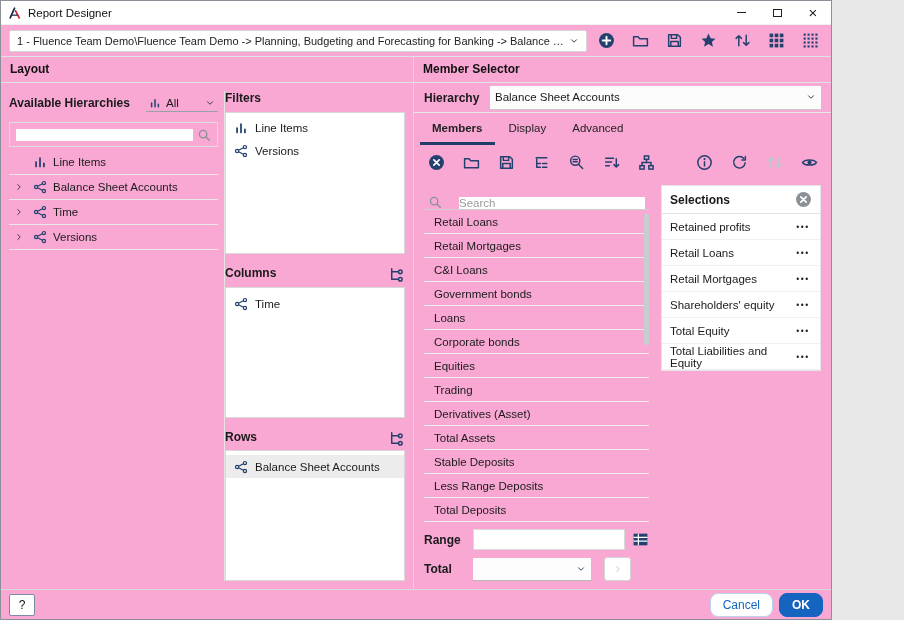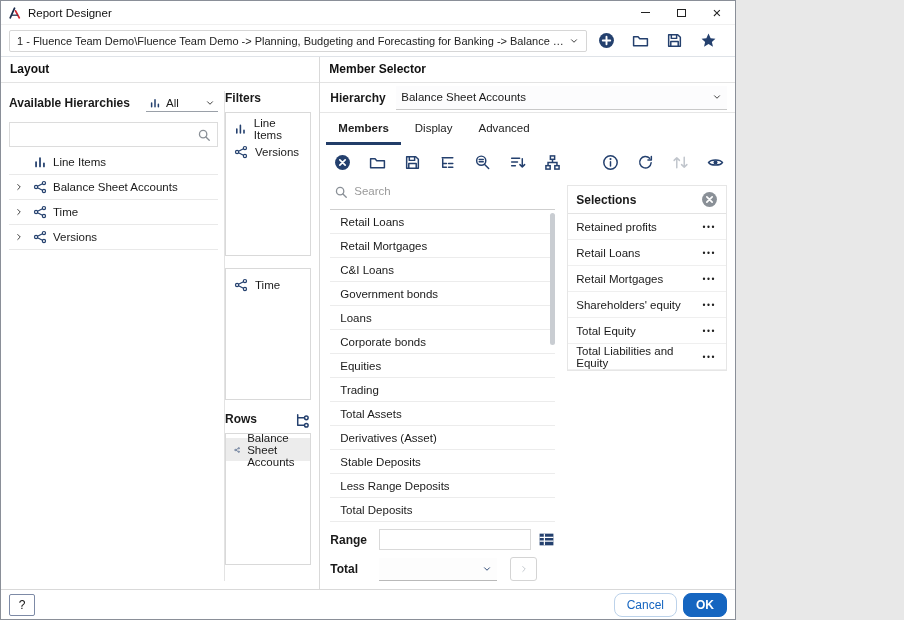--- a/index.html
+++ b/index.html
@@ -1,18 +1,18 @@
 <!DOCTYPE html>
 <html><head>
 <meta charset="utf-8">
 <style>
   *{box-sizing:border-box;margin:0;padding:0}
   html,body{width:904px;height:620px}
   body{font-family:"Liberation Sans",sans-serif;background:#e8e8e8;font-size:12px;color:#1a1a1a}
-  .window{position:relative;width:736px;height:620px;background:#ffffff;border:1px solid #8a8f98;overflow:hidden}
+  .window{position:relative;width:832px;height:620px;background:#f9a8d4;border:1px solid #8a8f98;overflow:hidden}
 
   
   .ic{width:17px;height:17px;display:block}
   .ic14{width:14px;height:14px;display:block}
   .ic12{width:12px;height:12px;display:block}
   .chev{width:10px;height:10px;display:block}
   .nav{color:#24406e}
   .gray{color:#8a9097}
   .dis{color:#c0c5cc}
   .dark{color:#333}
@@ -70,21 +70,21 @@
   .hsel{flex:1;display:flex;align-items:center;height:24px;border-bottom:1px solid #c9c9c9;padding:0 5px;font-size:11.5px;background:#fcfcfd}
   .hsel-val{flex:1}
   .tabs{display:flex;height:32px;align-items:flex-end;padding:0 6px;gap:2px;flex:0 0 32px}
   .tab{padding:7px 12px 8px;font-size:11.5px;color:#222;border-bottom:3px solid transparent}
   .tab.active{font-weight:bold;border-bottom-color:#223d68}
   .mstb{display:flex;align-items:center;height:34px;padding:0 12px;gap:15px;flex:0 0 34px}
   .msi{width:20px;height:20px;display:flex;align-items:center;justify-content:center}
   .mssep{width:8px}
   .msbody{display:flex;padding:6px 10px 0;gap:12px;flex:1;min-height:0}
   .memcol{flex:0 0 214px;display:flex;flex-direction:column}
-  .msearch{height:25px;display:flex;align-items:flex-start;gap:6px;border-bottom:1px solid #cfcfcf;padding:0 4px}
+  .msearch{height:25px;display:flex;align-items:flex-end;gap:17px;border-bottom:1px solid #cfcfcf;padding:0 4px}
   .msearch input{flex:1;border:none;outline:none;font-family:"Liberation Sans",sans-serif;font-size:11.5px;min-width:0}
   .msearch input::placeholder{color:#9a9a9a}
   .mlist{position:relative}
   .mrow{height:24px;display:flex;align-items:center;padding:0 8px 0 10px;border-bottom:1px solid #ececec;font-size:11.5px}
   .msb{position:absolute;right:0;top:3px;width:5px;height:132px;background:#c9cdd2;border-radius:3px}
   .rangerow{display:flex;align-items:center;margin-top:7px;gap:7px}
   .rlabel{font-weight:bold;width:42px}
   .rinput{flex:1;height:21px;border:1px solid #d9d9d9;font-family:"Liberation Sans",sans-serif;font-size:11px;padding:0 4px;outline:none}
   .slicerrow{display:flex;align-items:center;margin-top:7px;gap:7px}
   .sdrop{width:118px;height:23px;border-bottom:1px solid #b9b9b9;background:#fdfdfd;display:flex;align-items:center;padding:0 5px}
@@ -424,20 +424,27 @@
               <span>Line Items</span>
             </div>
             <div class="zitem">
               <svg class="ic14 nav" viewBox="0 0 16 16">
                   <use href="#i-share"></use>
                 </svg>
               <span>Versions</span>
             </div>
           </div>
           <div class="zgap"></div>
+          <div class="zlabel">
+            <span>Columns</span>
+            <span class="sp"></span>
+            <svg class="ic nav" viewBox="0 0 16 16">
+                <use href="#i-pickhier"></use>
+              </svg>
+          </div>
           <div class="zbox c">
             <div class="zitem">
               <svg class="ic14 nav" viewBox="0 0 16 16">
                   <use href="#i-share"></use>
                 </svg>
               <span>Time</span>
             </div>
           </div>
           <div class="zgap"></div>
           <div class="zlabel">
@@ -548,22 +555,22 @@
           </div>
           <div class="mlist">
             <div class="mrow">Retail Loans</div>
             <div class="mrow">Retail Mortgages</div>
             <div class="mrow">C&amp;I Loans</div>
             <div class="mrow">Government bonds</div>
             <div class="mrow">Loans</div>
             <div class="mrow">Corporate bonds</div>
             <div class="mrow">Equities</div>
             <div class="mrow">Trading</div>
+            <div class="mrow">Derivatives (Asset)</div>
             <div class="mrow">Total Assets</div>
-            <div class="mrow">Derivatives (Asset)</div>
             <div class="mrow">Stable Deposits</div>
             <div class="mrow">Less Range Deposits</div>
             <div class="mrow">Total Deposits</div>
             <div class="msb"></div>
           </div>
           <div class="rangerow">
             <span class="rlabel">Range</span>
             <input type="text" class="rinput" style="">
             <svg class="ic nav" viewBox="0 0 16 16">
                 <use href="#i-tgrid"></use>

